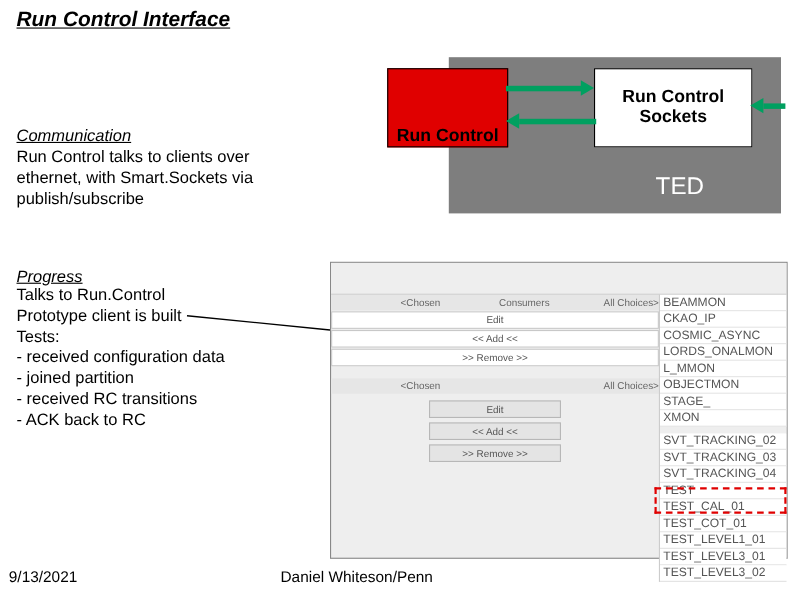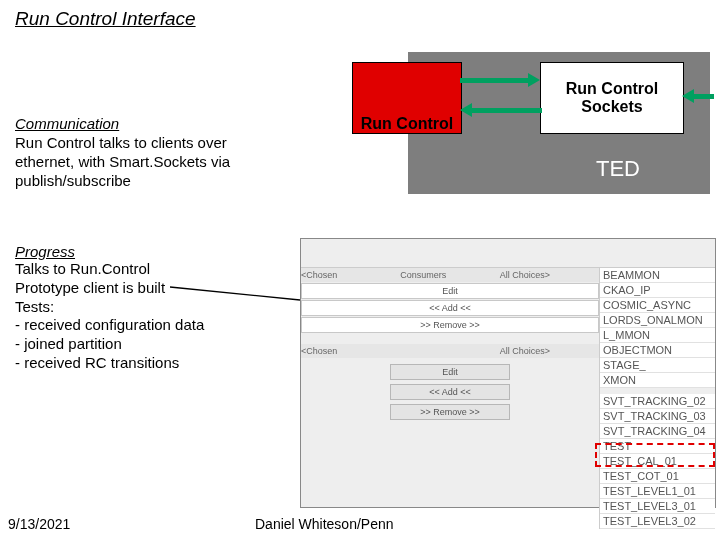--- a/index.html
+++ b/index.html
@@ -1,31 +1,31 @@
 <!DOCTYPE html>
 <html><head>
 <meta charset="utf-8">
 <style>
   html,body{margin:0;padding:0;width:720px;height:540px;background:#fff;font-family:Arial,Helvetica,sans-serif;font-size:14px;color:#000;overflow:hidden;position:relative}
   .abs{position:absolute}
-  .title{font-weight:normal;text-decoration:underline;font-style:italic;font-size:19px}
+  .title{font-weight:bold;text-decoration:underline;font-style:italic;font-size:19px}
   .sect-head{font-style:italic;text-decoration:underline;font-size:15px}
   .body-text{font-size:15px;line-height:1.25}
   .gray-panel{background:#7e7e7e}
   .box-rc{background:#e00000;border:1.5px solid #000;text-align:center;font-weight:bold;font-size:16px;display:flex;align-items:flex-end;justify-content:center;line-height:1.15}
   .box-client{background:#fff;border:1.5px solid #000;text-align:center;font-weight:bold;font-size:16px;display:flex;align-items:center;justify-content:center;line-height:1.15}
   .ted{color:#fff;font-weight:normal;font-size:22px}
   
   .h-shaft{position:absolute;height:5px;background:#00a060}
   .tri{position:absolute;width:0;height:0}
   .tri.r{border-top:7px solid transparent;border-bottom:7px solid transparent;border-left:12px solid #00a060}
   .tri.l{border-top:7px solid transparent;border-bottom:7px solid transparent;border-right:12px solid #00a060}
   
   .ss{border:1px solid #888;background:#eee;font-family:"Segoe UI",Tahoma,sans-serif;font-size:9px;color:#444}
-  .ss .col-hdr{background:#e6e6e6;text-align:left;font-size:9px;padding:2px 0;color:#666}
+  .ss .col-hdr{background:#e6e6e6;text-align:right;font-size:9px;padding:2px 0;color:#666}
   .ss .wide-row{background:#fff;border:1px solid #c8c8c8;margin:1px 0;padding:2px 4px;font-size:9px;color:#555}
   .ss .btn{background:#e4e4e4;border:1px solid #b7b7b7;text-align:center;font-size:9px;padding:2px 0;color:#555}
   .ss .list-item{background:#fff;border-bottom:1px solid #e1e1e1;padding:1px 3px;font-size:11px;color:#555;white-space:nowrap;overflow:hidden}
   .red-dash{border:2px dashed #e00000;position:absolute}
   .footer-date{font-size:14px}
   .footer-author{font-size:14px}
 </style>
 </head>
 <body>
 
@@ -57,20 +57,21 @@
 <div class="abs body-text" style="left:15px;top:134px;width:270px">Run Control talks to clients over ethernet, with Smart.Sockets via publish/subscribe</div>
 
 <div class="abs" style="left:15px;top:243px;width:270px">
   <div class="sect-head">Progress</div>
   <div class="body-text">Talks to Run.Control</div>
   <div class="body-text">Prototype client is built</div>
   <div class="body-text">Tests:</div>
   <div class="body-text"> - received configuration data</div>
   <div class="body-text"> - joined partition</div>
   <div class="body-text"> - received RC transitions</div>
+  <div class="body-text"> - ACK back to RC</div>
 </div>
 
 <svg class="abs" style="left:0;top:0;width:720px;height:540px;pointer-events:none">
   <line x1="170" y1="287" x2="300" y2="300" stroke="#000" stroke-width="1.3"></line>
 </svg>
 
 <div class="abs ss" style="left:300px;top:238px;width:414px;height:268px">
 
   <div style="height:28px;background:#eee;border-bottom:1px solid #ccc"></div>
 

